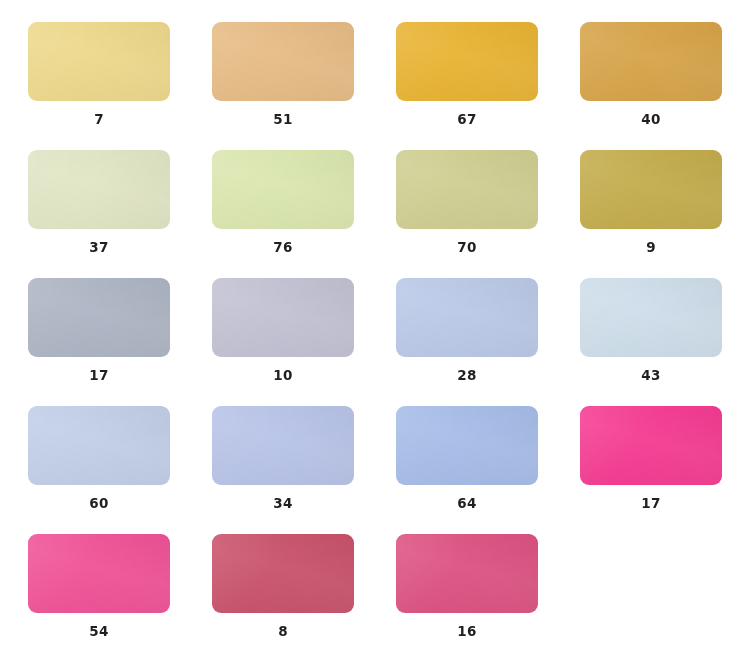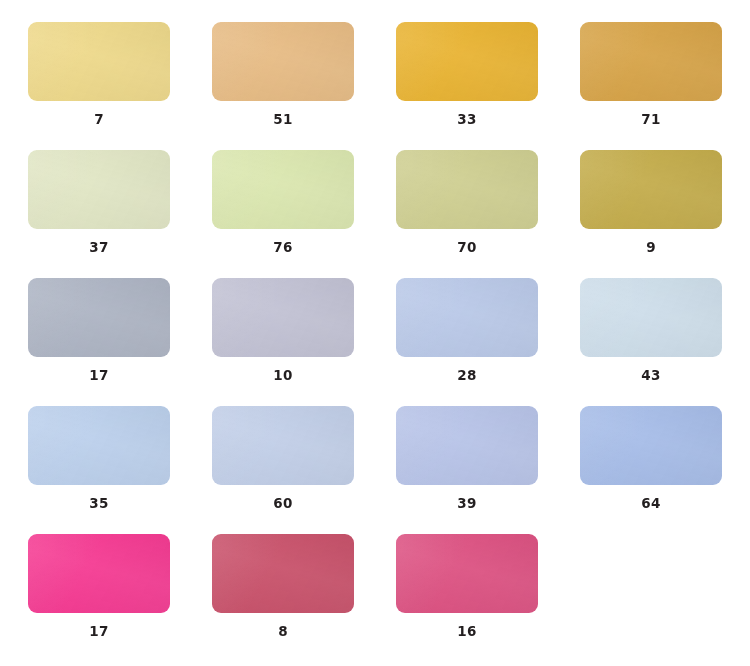--- a/index.html
+++ b/index.html
@@ -73,25 +73,25 @@
     <div class="swatch-cell">
       <div class="swatch-chip" style="background-color: rgb(238, 217, 139);"></div>
       <div class="swatch-label">7</div>
     </div>
     <div class="swatch-cell">
       <div class="swatch-chip" style="background-color: rgb(231, 188, 133);"></div>
       <div class="swatch-label">51</div>
     </div>
     <div class="swatch-cell">
       <div class="swatch-chip" style="background-color: rgb(233, 180, 52);"></div>
-      <div class="swatch-label">33</div>
+      <div class="swatch-label">67</div>
     </div>
     <div class="swatch-cell">
       <div class="swatch-chip" style="background-color: rgb(215, 164, 73);"></div>
-      <div class="swatch-label">71</div>
+      <div class="swatch-label">40</div>
     </div>
     <div class="swatch-cell">
       <div class="swatch-chip" style="background-color: rgb(225, 230, 197);"></div>
       <div class="swatch-label">37</div>
     </div>
     <div class="swatch-cell">
       <div class="swatch-chip" style="background-color: rgb(219, 231, 176);"></div>
       <div class="swatch-label">76</div>
     </div>
     <div class="swatch-cell">
@@ -112,38 +112,38 @@
     </div>
     <div class="swatch-cell">
       <div class="swatch-chip" style="background-color: rgb(186, 201, 232);"></div>
       <div class="swatch-label">28</div>
     </div>
     <div class="swatch-cell">
       <div class="swatch-chip" style="background-color: rgb(206, 222, 234);"></div>
       <div class="swatch-label">43</div>
     </div>
     <div class="swatch-cell">
-      <div class="swatch-chip" style="background-color: rgb(188, 208, 236);"></div>
-      <div class="swatch-label">35</div>
-    </div>
-    <div class="swatch-cell">
       <div class="swatch-chip" style="background-color: rgb(194, 207, 232);"></div>
       <div class="swatch-label">60</div>
     </div>
     <div class="swatch-cell">
       <div class="swatch-chip" style="background-color: rgb(184, 196, 232);"></div>
-      <div class="swatch-label">39</div>
+      <div class="swatch-label">34</div>
     </div>
     <div class="swatch-cell">
       <div class="swatch-chip" style="background-color: rgb(167, 189, 232);"></div>
       <div class="swatch-label">64</div>
     </div>
     <div class="swatch-cell">
       <div class="swatch-chip" style="background-color: rgb(245, 60, 147);"></div>
       <div class="swatch-label">17</div>
+    </div>
+    <div class="swatch-cell">
+      <div class="swatch-chip" style="background-color: rgb(240, 83, 151);"></div>
+      <div class="swatch-label">54</div>
     </div>
     <div class="swatch-cell">
       <div class="swatch-chip" style="background-color: rgb(201, 83, 108);"></div>
       <div class="swatch-label">8</div>
     </div>
     <div class="swatch-cell">
       <div class="swatch-chip" style="background-color: rgb(221, 83, 131);"></div>
       <div class="swatch-label">16</div>
     </div>
   </div>

